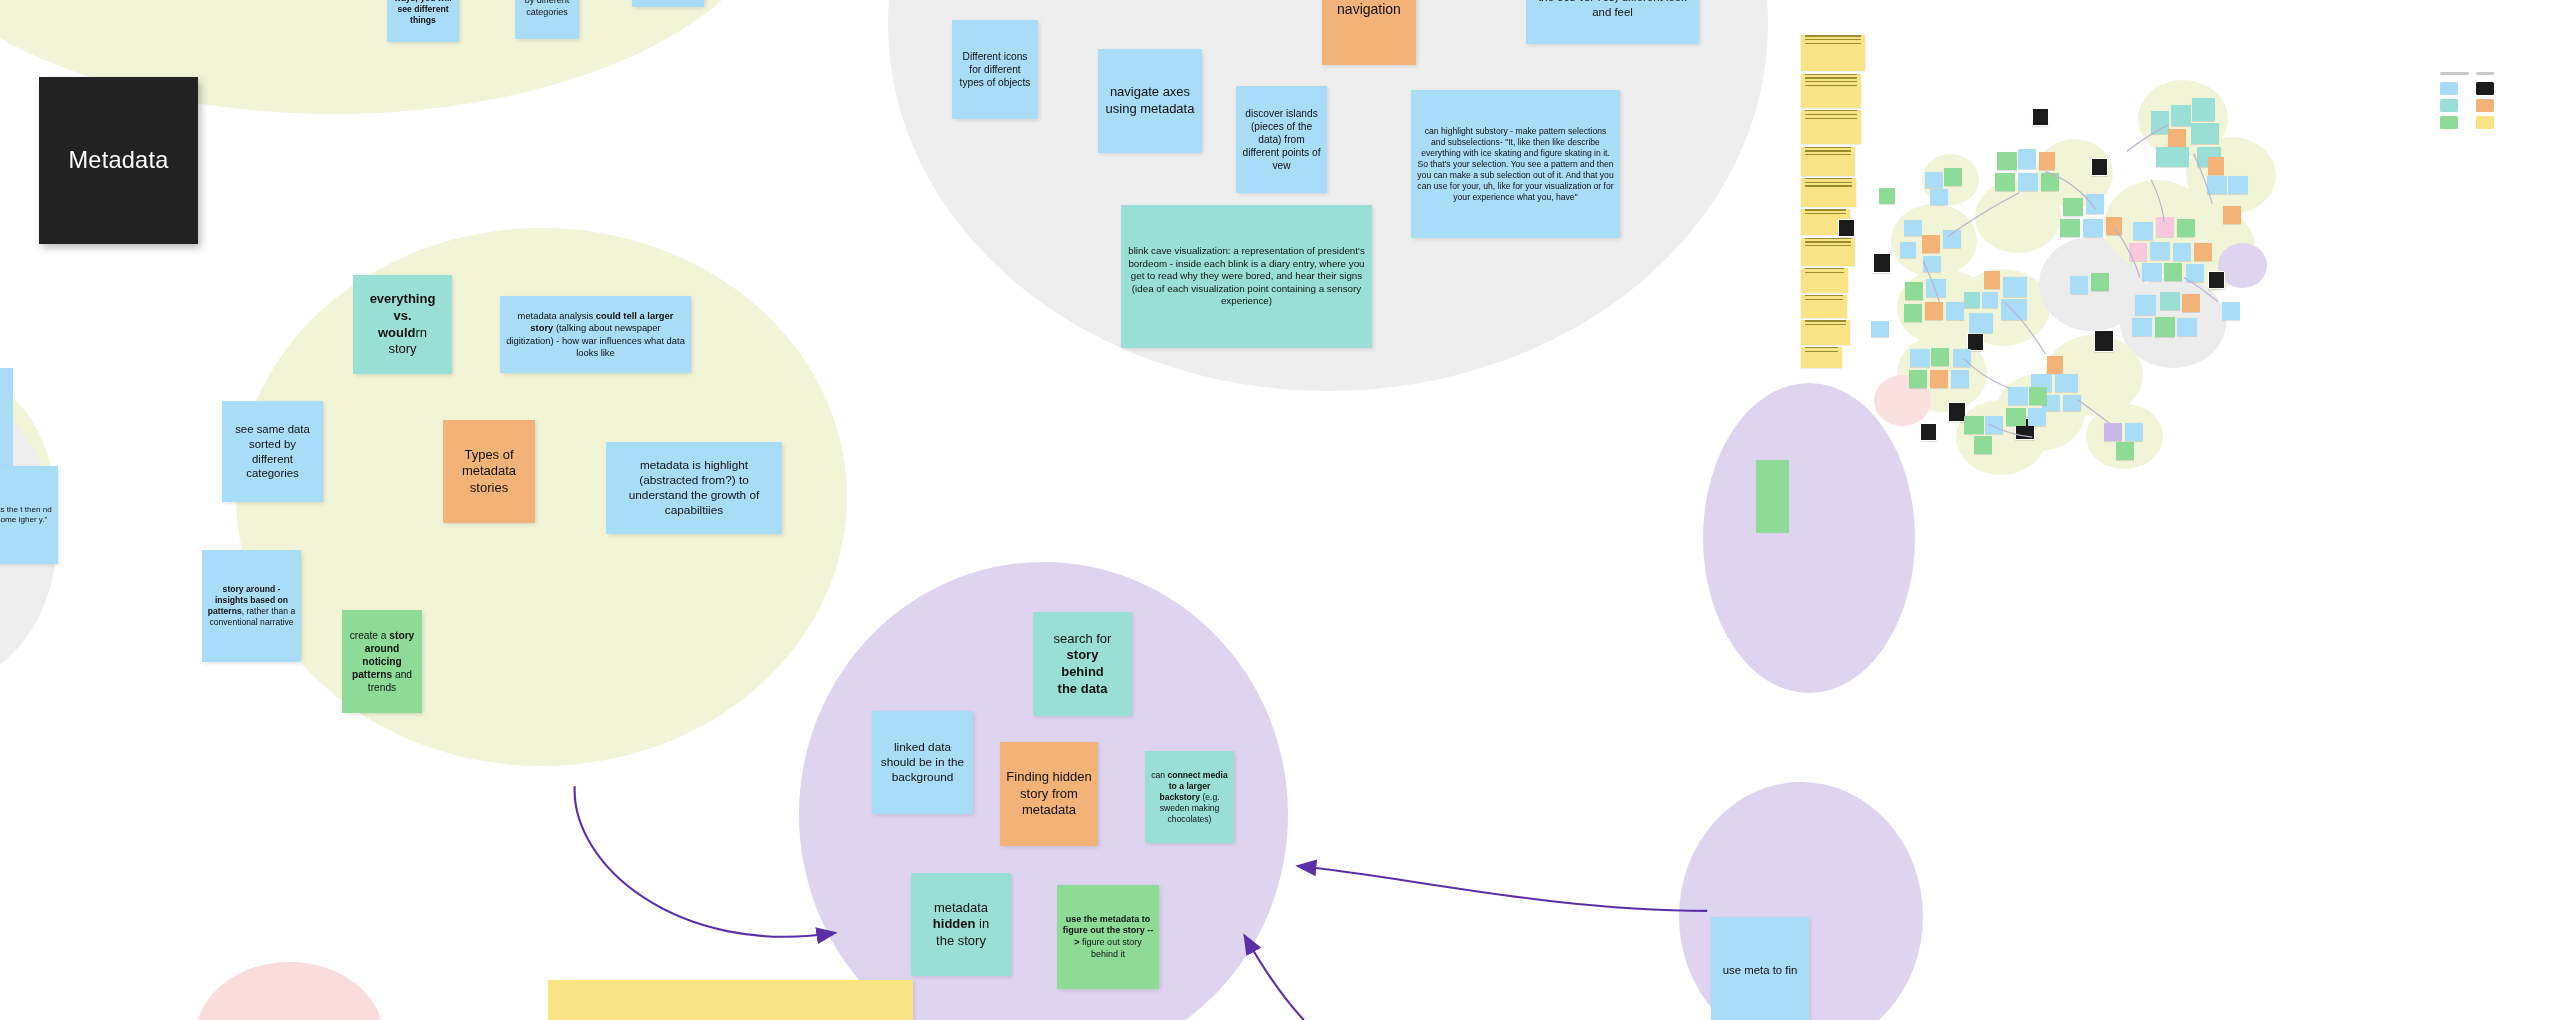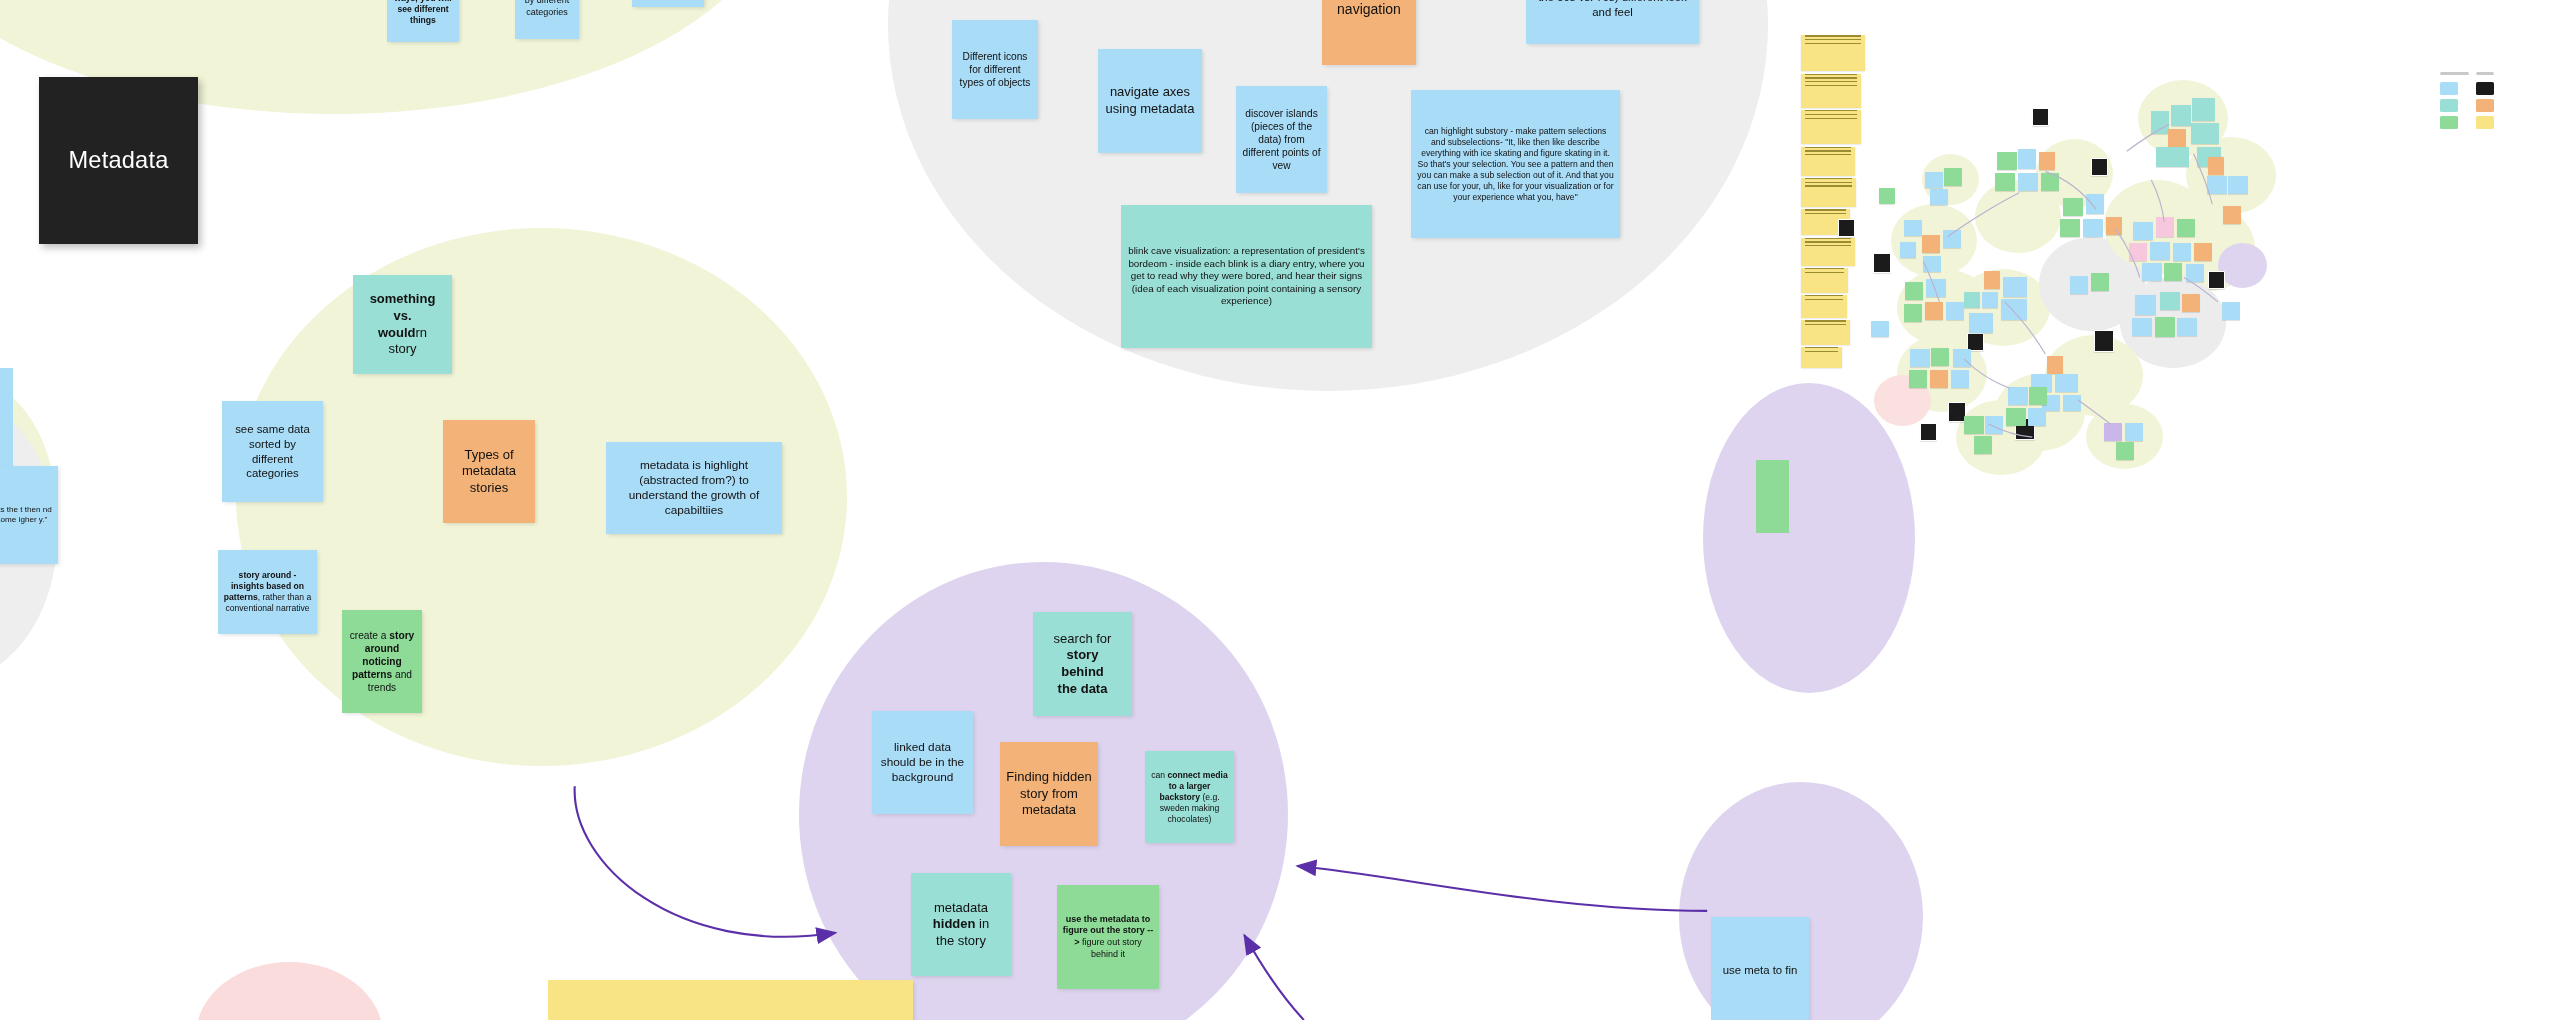--- a/index.html
+++ b/index.html
@@ -106,37 +106,40 @@
   </div>
   <div class="note blue" style="left:632px;top:-52px;width:72px;height:59px;font-size:7.7px;">
     
   </div>
 
   <div class="title-card" style="left:39px;top:77px;width:159px;height:167px;">
     <span>Metadata</span>
   </div>
 
   <div class="note teal" style="left:353px;top:275px;width:99px;height:99px;font-size:13px;">
-    <span><b>something</b><br><b>vs.</b><br><b>would</b>rn<br>story</span>
-  </div>
-
+    <span><b>everything</b><br><b>vs.</b><br><b>would</b>rn<br>story</span>
+  </div>
+
+  <div class="note blue" style="left:500px;top:296px;width:191px;height:77px;font-size:9.4px;">
+    <span>metadata analysis <b>could tell a larger story</b> (talking about newspaper digitization) - how war influences what data looks like</span>
+  </div>
 
   <div class="note blue" style="left:222px;top:401px;width:101px;height:101px;font-size:11.4px;">
     <span>see same data sorted by different categories</span>
   </div>
 
   <div class="note orange" style="left:443px;top:420px;width:92px;height:103px;font-size:13px;">
     <span>Types of metadata stories</span>
   </div>
 
   <div class="note blue" style="left:606px;top:442px;width:176px;height:92px;font-size:11.8px;">
     <span>metadata is highlight (abstracted from?) to understand the growth of capabiltiies</span>
   </div>
 
-  <div class="note blue" style="left:218px;top:550px;width:99px;height:84px;font-size:8.6px;">
+  <div class="note blue" style="left:202px;top:550px;width:99px;height:112px;font-size:8.6px;">
     <span><b>story around - insights based on patterns</b>, rather than a conventional narrative</span>
   </div>
 
   <div class="note green-n" style="left:342px;top:610px;width:80px;height:103px;font-size:10.2px;">
     <span>create a <b>story around noticing patterns</b> and trends</span>
   </div>
 
 
   <div class="note blue" style="left:952px;top:20.4px;width:86px;height:99px;font-size:10.2px;">
     <span>Different icons for different types of objects</span>

